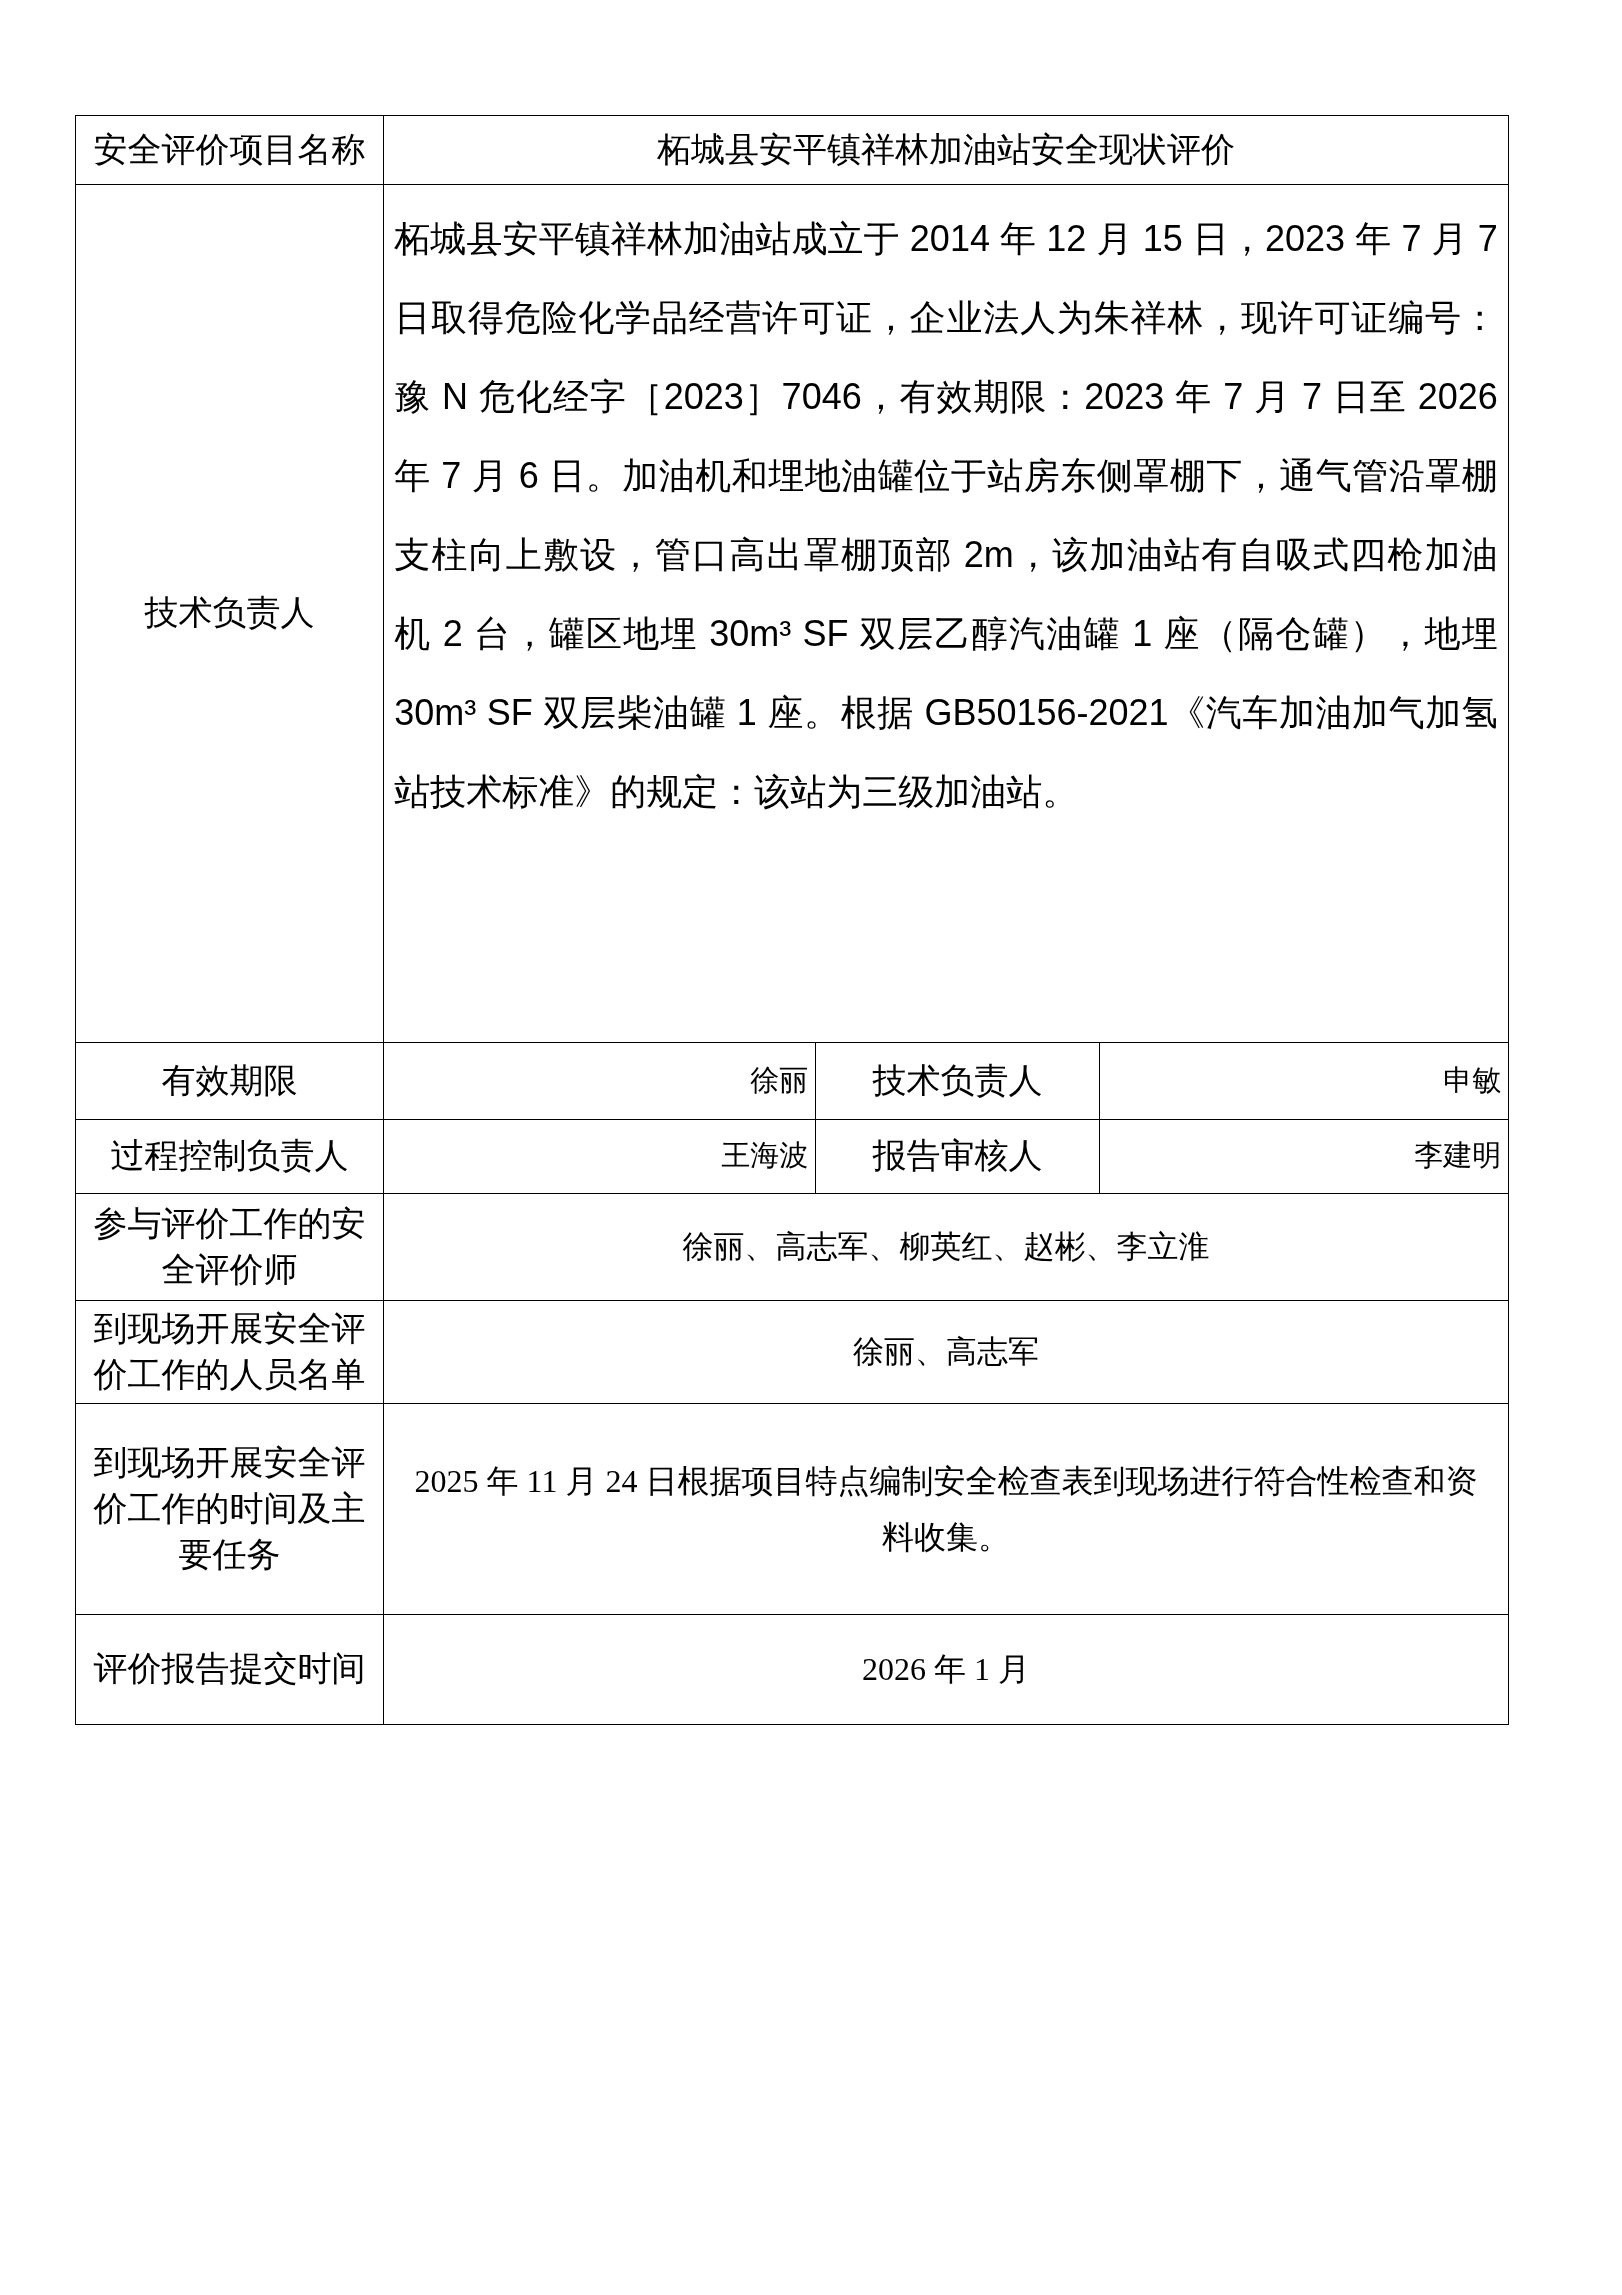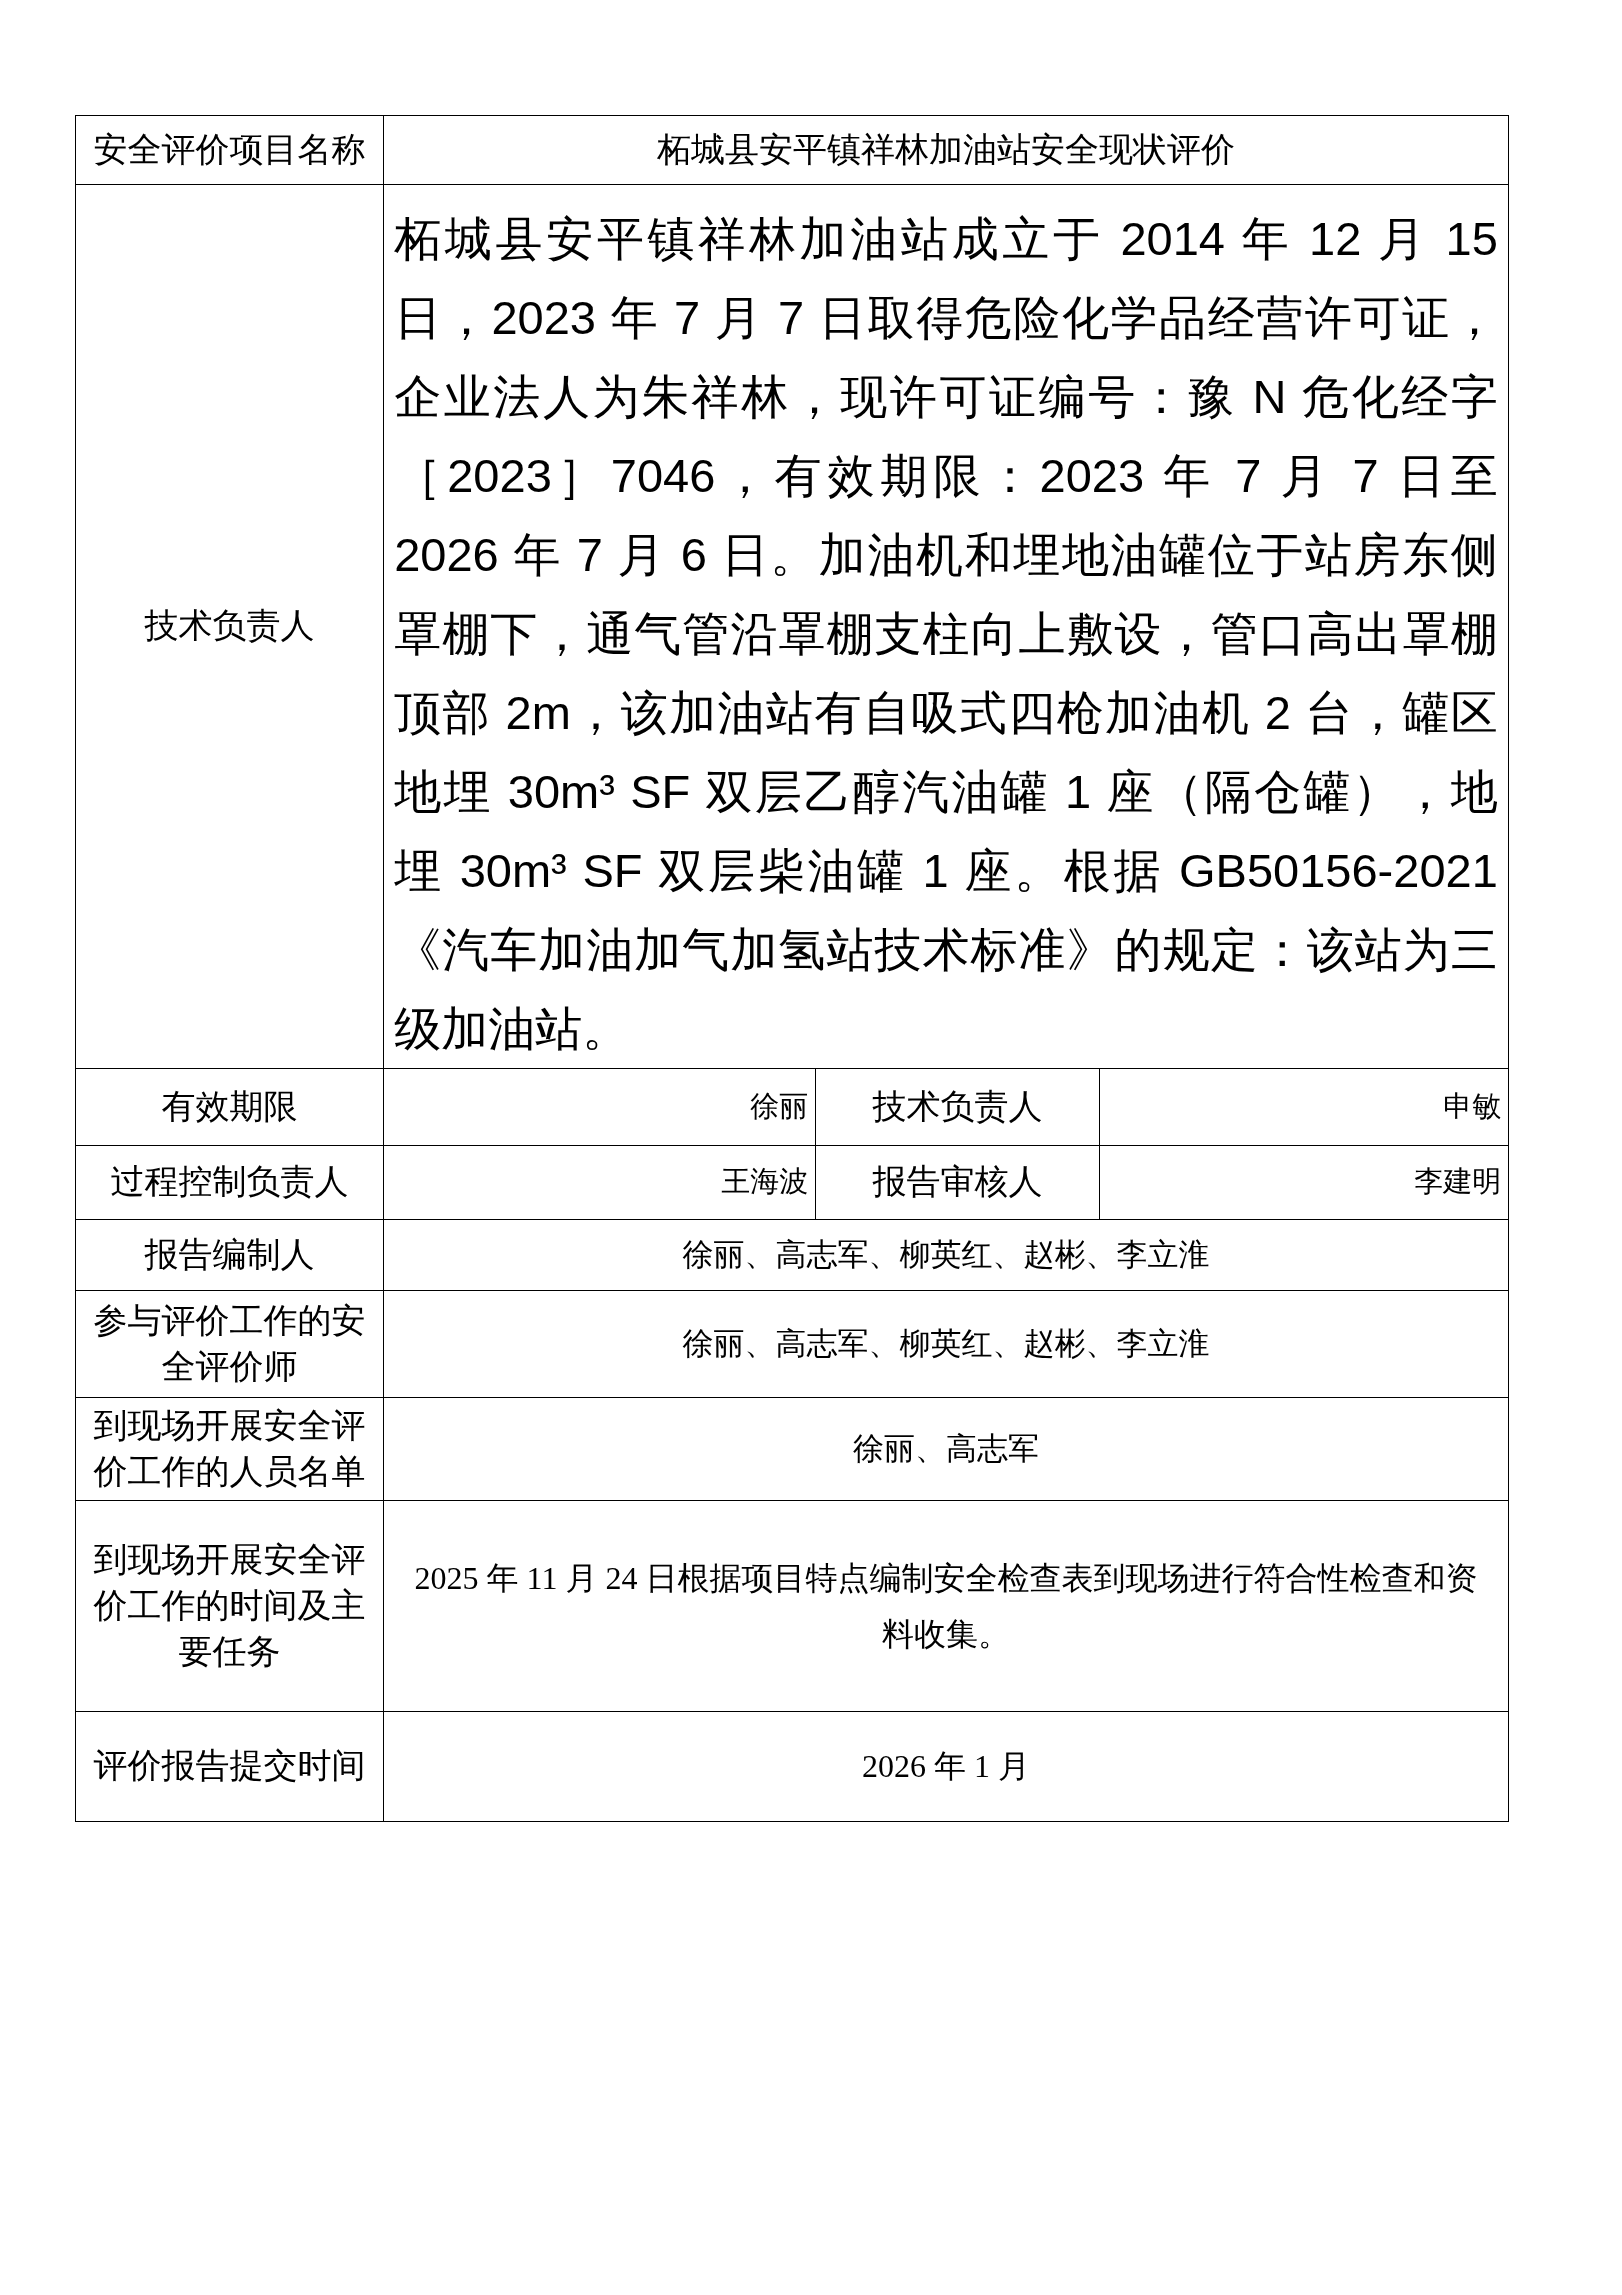--- a/index.html
+++ b/index.html
@@ -49,21 +49,21 @@
   }
   .title-value {
     font-size: 34px;
     
     font-family: "Liberation Sans", "DejaVu Sans", serif;
   }
   .intro-cell {
     vertical-align: top;
     text-align: justify;
     padding: 13.7px 10.2px 0 10.2px;
-    font-size: 47px;
+    font-size: 36px;
     line-height: 79px;
     font-family: "Liberation Sans", "DejaVu Sans", serif;
   }
   .name-value {
     font-size: 29px;
     text-align: right;
   }
   .names-value {
     font-size: 31px;
   }
@@ -98,24 +98,20 @@
       <td class="name-value">徐丽</td>
       <td class="label">技术负责人</td>
       <td class="name-value">申敏</td>
     </tr>
     <tr class="r4">
       <td class="label">过程控制负责人</td>
       <td class="name-value">王海波</td>
       <td class="label">报告审核人</td>
       <td class="name-value">李建明</td>
     </tr>
-    <tr class="r5">
-      <td class="label">报告编制人</td>
-      <td class="names-value" colspan="3">徐丽、高志军、柳英红、赵彬、李立淮</td>
-    </tr>
     <tr class="r6">
       <td class="label">参与评价工作的安全评价师</td>
       <td class="names-value" colspan="3">徐丽、高志军、柳英红、赵彬、李立淮</td>
     </tr>
     <tr class="r8">
       <td class="label">到现场开展安全评价工作的人员名单</td>
       <td class="names-value" colspan="3">徐丽、高志军</td>
     </tr>
     <tr class="r9">
       <td class="label">到现场开展安全评价工作的时间及主要任务</td>

